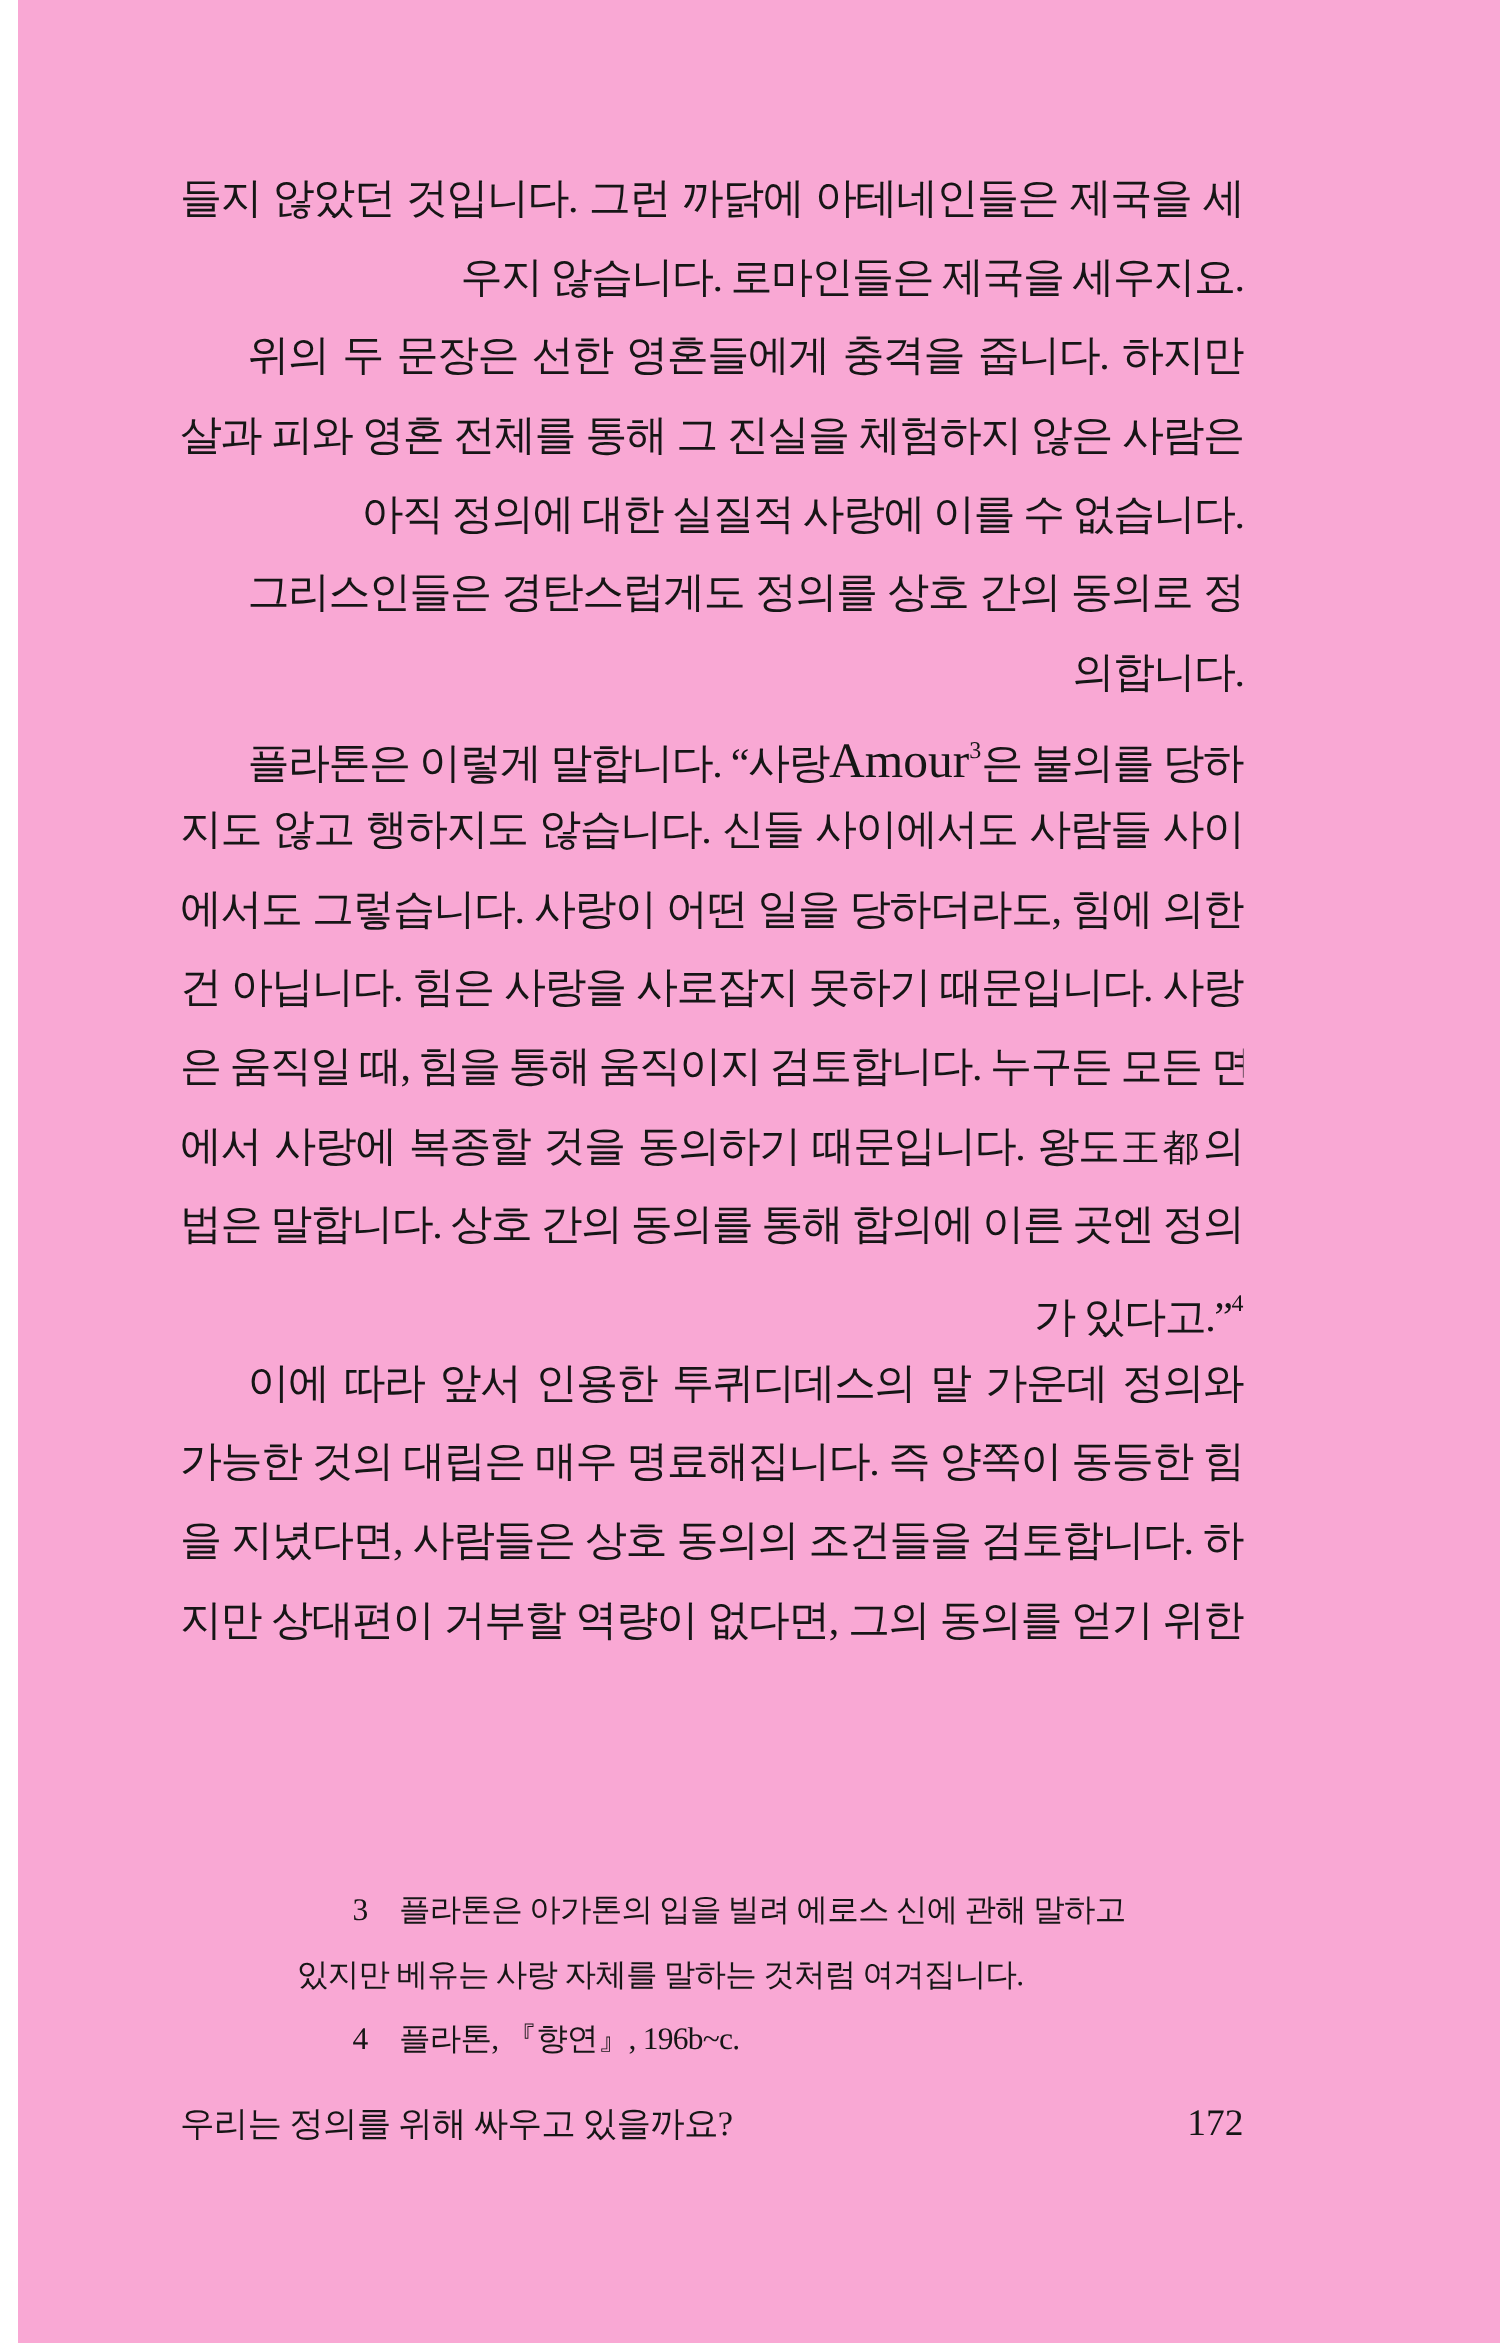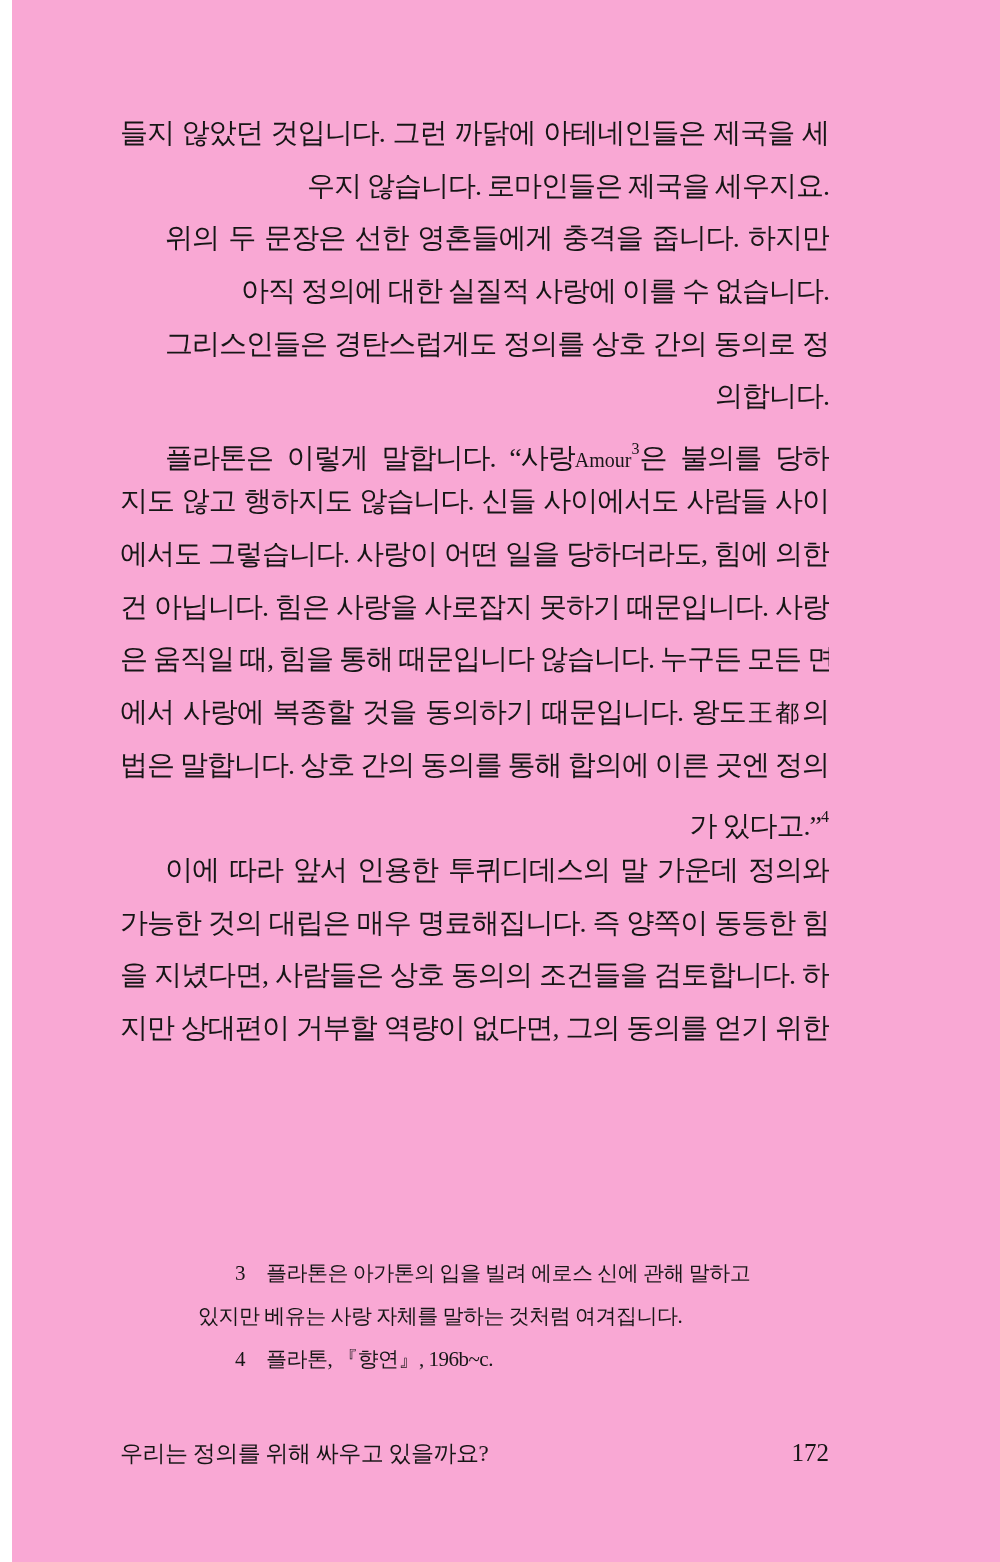--- a/index.html
+++ b/index.html
@@ -34,21 +34,21 @@
     text-align: right;
   }
   .line.just {
     text-align: justify;
     text-align-last: justify;
   }
   .line.indent {
     padding-left: 45px;
   }
   .run-latin {
-    font-size: 20px;
+    font-size: 33px;
     letter-spacing: 0;
   }
   .run-sup {
     font-size: 16px;
     vertical-align: 13px;
     letter-spacing: 0;
   }
   .run-hanja {
     font-size: 24px;
     letter-spacing: 0;
@@ -71,21 +71,21 @@
   .fn-line.indent {
     padding-left: 37px;
   }
   .fn-num {
     padding-right: 21px;
   }
   
   .footer {
     position: absolute;
     left: 108px;
-    top: 1438px;
+    top: 1400px;
     width: 709px;
     display: flex;
     justify-content: space-between;
     align-items: baseline;
   }
   .running-title {
     font-size: 23px;
     letter-spacing: -0.5px;
   }
   .page-number {
@@ -94,28 +94,29 @@
 </style>
 </head>
 <body>
 
 <div class="page">
 
   <div class="body-text">
       <div class="line just"><span>들지 않았던 것입니다. 그런 까닭에 아테네인들은 제국을 세</span></div>
       <div class="line"><span>우지 않습니다. 로마인들은 제국을 세우지요.</span></div>
       <div class="line just indent"><span>위의 두 문장은 선한 영혼들에게 충격을 줍니다. 하지만</span></div>
+      <div class="line just"><span>살과 피와 영혼 전체를 통해 그 진실을 체험하지 않은 사람은</span></div>
       <div class="line"><span>아직 정의에 대한 실질적 사랑에 이를 수 없습니다.</span></div>
       <div class="line just indent"><span>그리스인들은 경탄스럽게도 정의를 상호 간의 동의로 정</span></div>
       <div class="line"><span>의합니다.</span></div>
       <div class="line just indent"><span>플라톤은 이렇게 말합니다. “사랑</span><span class="run-latin">Amour</span><span class="run-sup">3</span><span>은 불의를 당하</span></div>
       <div class="line just"><span>지도 않고 행하지도 않습니다. 신들 사이에서도 사람들 사이</span></div>
       <div class="line just"><span>에서도 그렇습니다. 사랑이 어떤 일을 당하더라도, 힘에 의한</span></div>
       <div class="line just"><span>건 아닙니다. 힘은 사랑을 사로잡지 못하기 때문입니다. 사랑</span></div>
-      <div class="line just"><span>은 움직일 때, 힘을 통해 때문입니다 않습니다. 누구든 모든 면</span></div>
+      <div class="line just"><span>은 움직일 때, 힘을 통해 움직이지 검토합니다. 누구든 모든 면</span></div>
       <div class="line just"><span>에서 사랑에 복종할 것을 동의하기 때문입니다. 왕도</span><span class="run-hanja">王都</span><span>의</span></div>
       <div class="line just"><span>법은 말합니다. 상호 간의 동의를 통해 합의에 이른 곳엔 정의</span></div>
       <div class="line"><span>가 있다고.”</span><span class="run-sup">4</span></div>
       <div class="line just indent"><span>이에 따라 앞서 인용한 투퀴디데스의 말 가운데 정의와</span></div>
       <div class="line just"><span>가능한 것의 대립은 매우 명료해집니다. 즉 양쪽이 동등한 힘</span></div>
       <div class="line just"><span>을 지녔다면, 사람들은 상호 동의의 조건들을 검토합니다. 하</span></div>
       <div class="line just"><span>지만 상대편이 거부할 역량이 없다면, 그의 동의를 얻기 위한</span></div>
     </div>
 
   <div class="footnotes">

